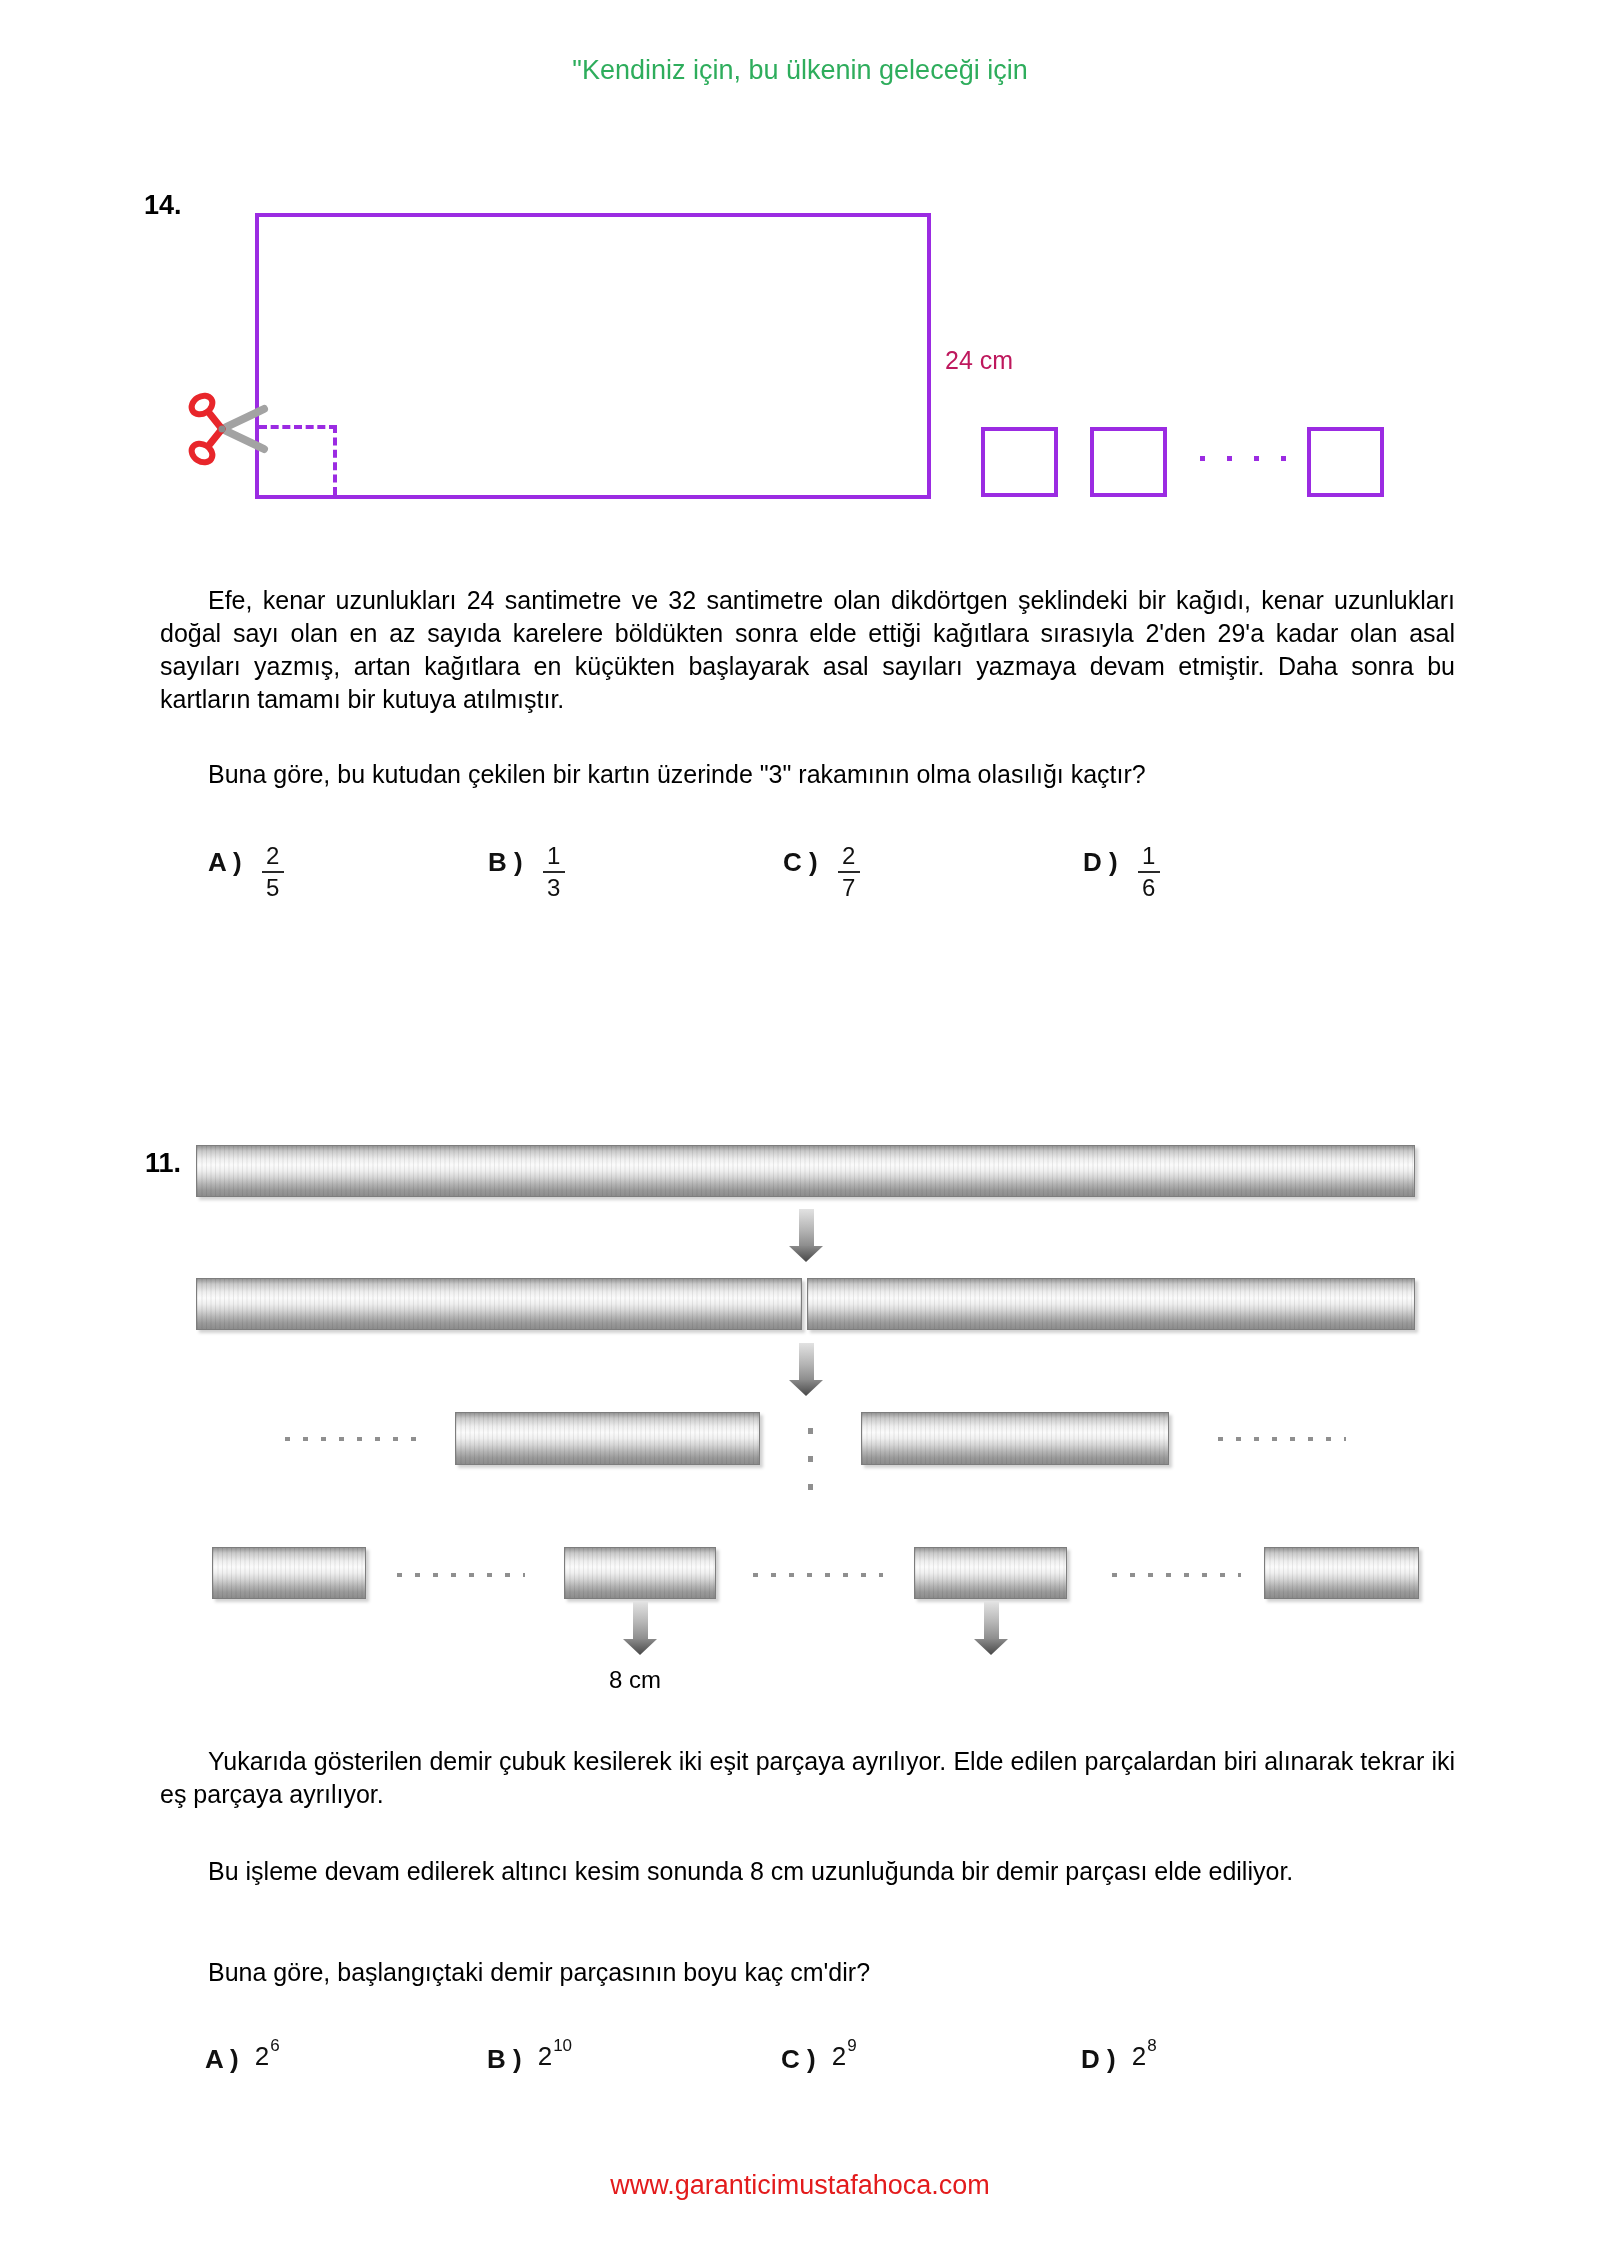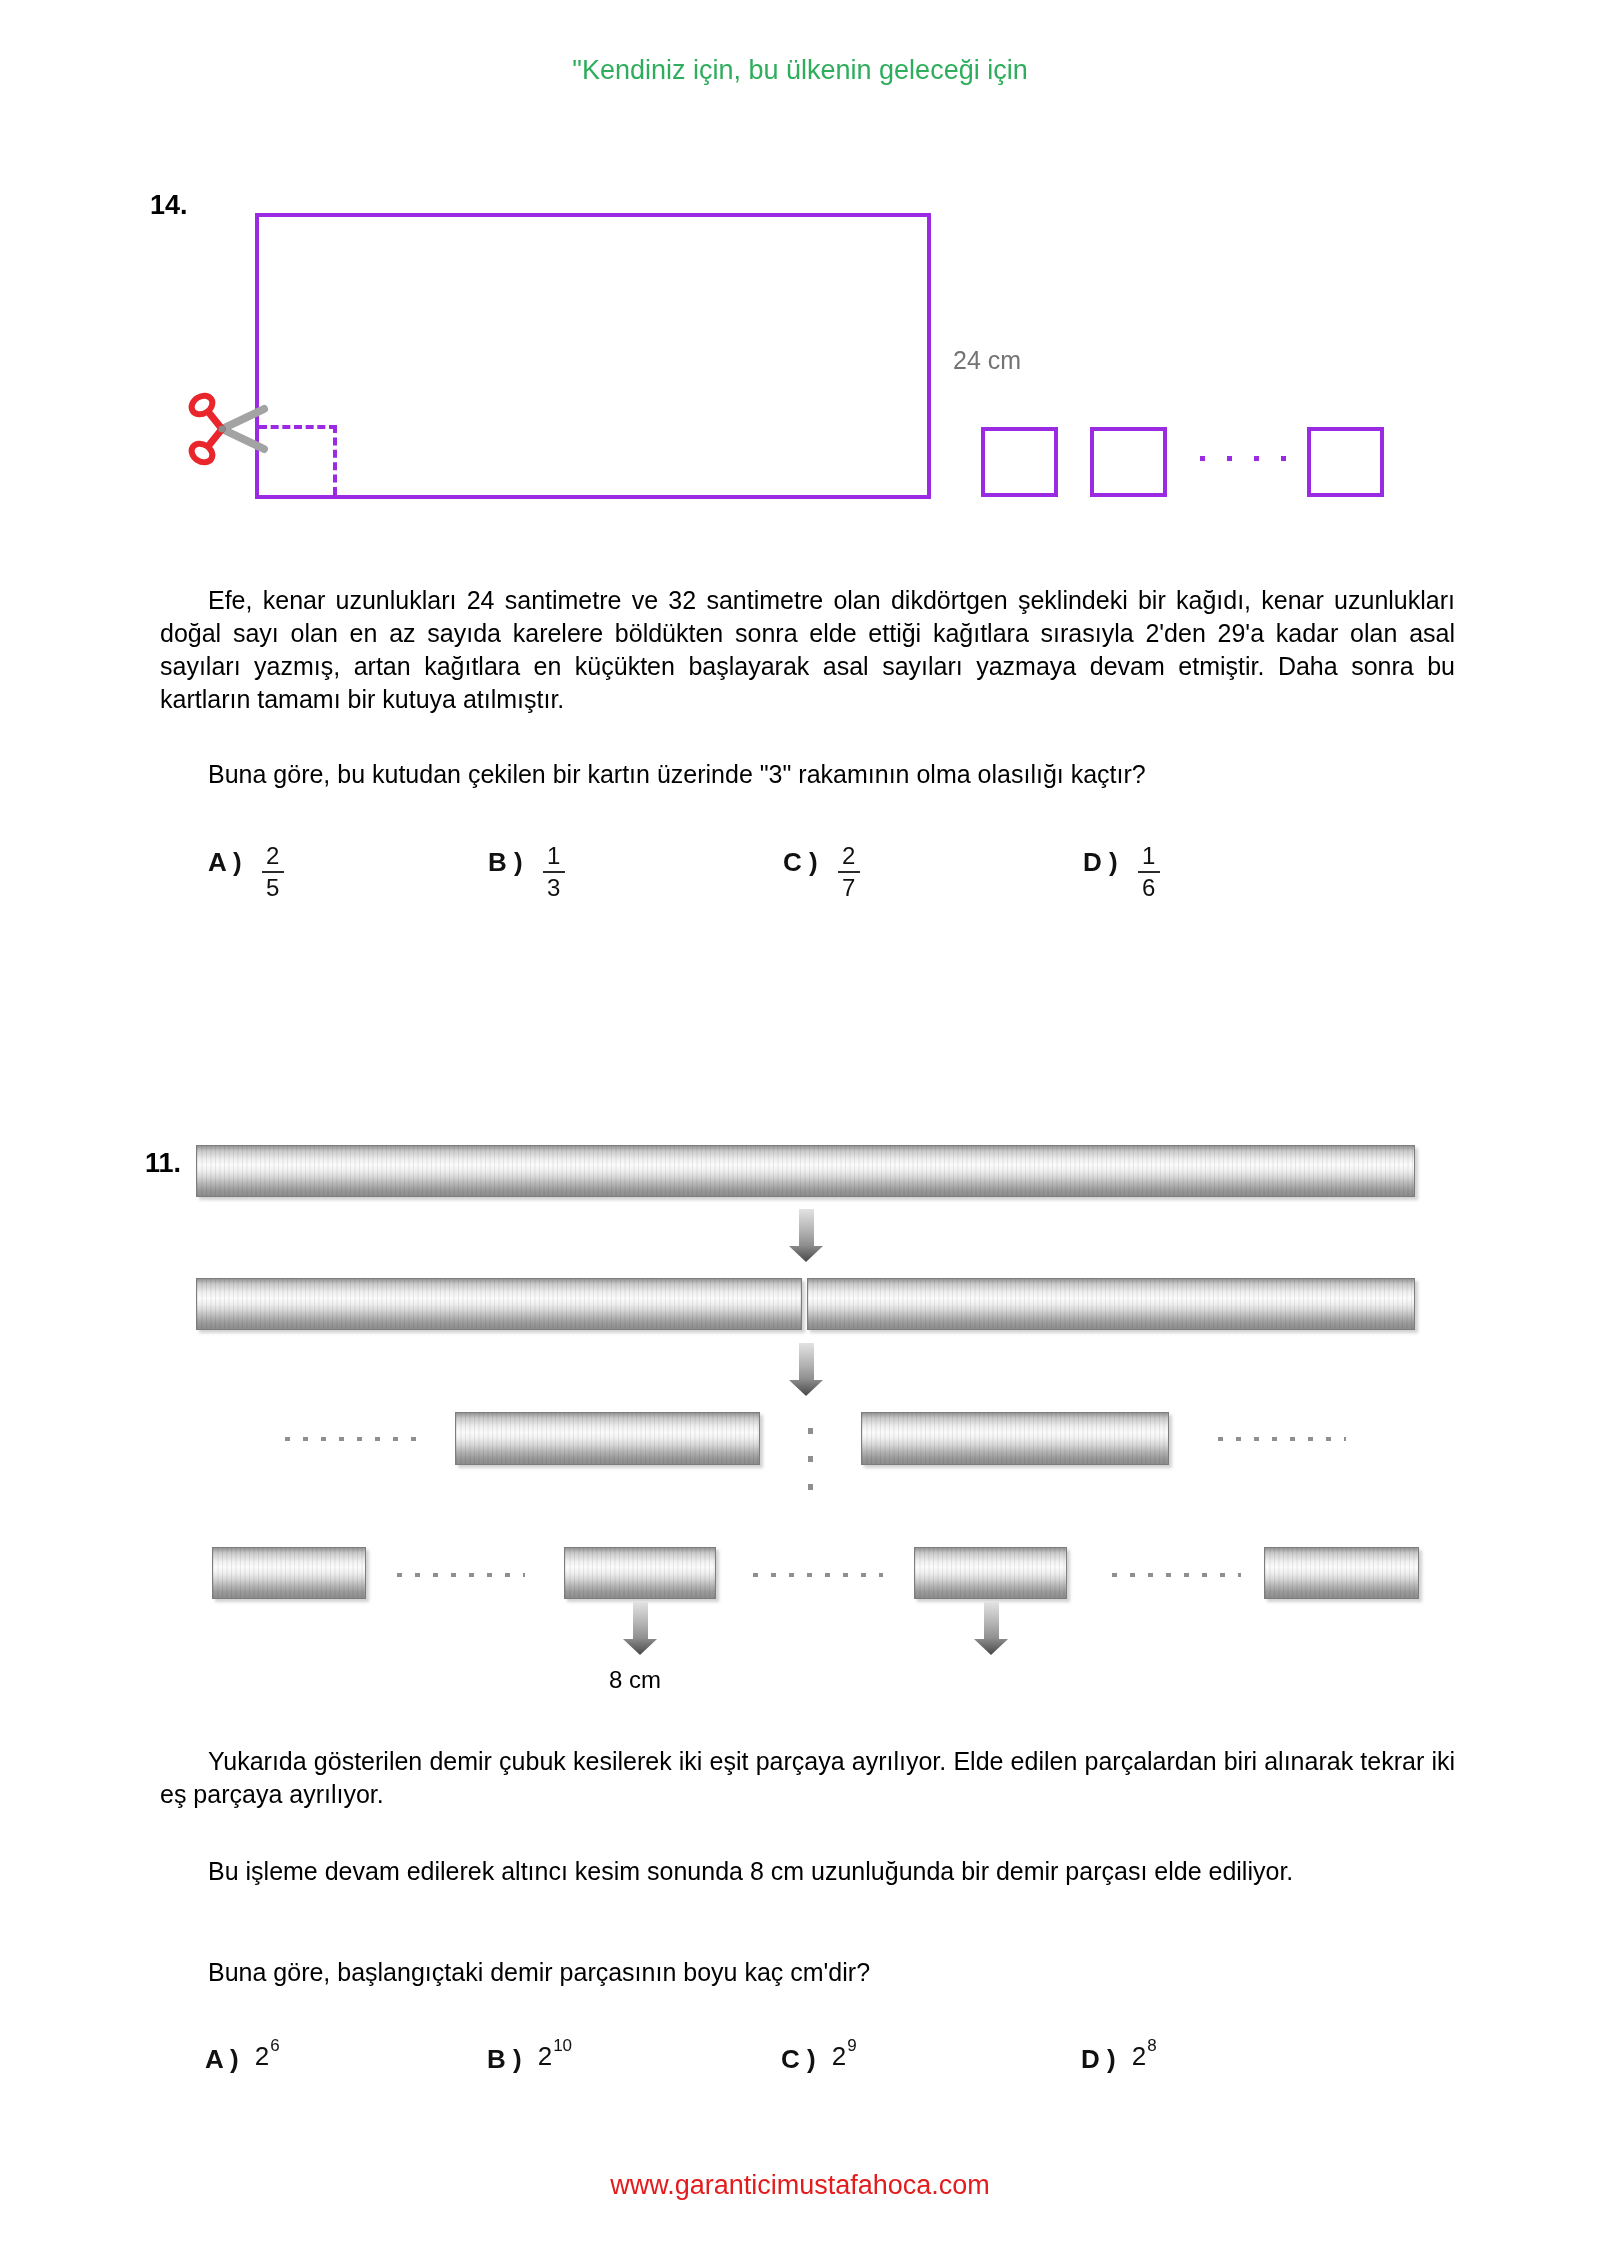--- a/index.html
+++ b/index.html
@@ -12,21 +12,21 @@
   
   .quote{left:0;right:0;top:54px;text-align:center;color:#2EAD5C;
          font-size:27px;line-height:33px;}
 
   
   .qnum{font-weight:bold;font-size:27px;color:#000;}
 
   
   .rect14{left:255px;top:213px;width:668px;height:278px;border:4px solid #9B2BE2;}
   .lbl-32{left:255px;top:180px;width:676px;text-align:center;font-size:25px;color:#000;}
-  .lbl-24{left:945px;top:346px;font-size:25px;color:#737373;margin-left:8px;}
+  .lbl-24{left:945px;top:346px;font-size:25px;color:#be185d;}
   .cutsq{left:259px;top:425px;width:74px;height:66px;
          border-top:4px dashed #9B2BE2;border-right:4px dashed #9B2BE2;}
   .scissors{left:182px;top:390px;width:92px;height:78px;}
   .psq{width:69px;height:62px;border:4px solid #9B2BE2;}
   .psq1{left:981px;top:427px;} .psq2{left:1090px;top:427px;} .psq3{left:1307px;top:427px;}
   .pdot{width:5px;height:5px;background:#9B2BE2;top:456px;}
   .pd1{left:1200px;} .pd2{left:1227px;} .pd3{left:1254px;} .pd4{left:1281px;}
 
   
   .para{width:1295px;left:160px;font-size:25px;line-height:33px;text-align:justify;
@@ -96,21 +96,21 @@
 </style>
 </head>
 <body>
 
 <div id="page">
 
   <div class="abs quote">
     <div>"Kendiniz için, bu ülkenin geleceği için</div>
   </div>
 
-  <div class="abs qnum" style="left:150px;top:190px;text-align:center;">14.</div>
+  <div class="abs qnum" style="left:144px;top:190px;text-align:center;">14.</div>
 
 
   <div class="abs rect14"></div>
 
   <div class="abs lbl-24">24 cm</div>
 
   <div class="abs cutsq"></div>
 
   <svg class="abs scissors" viewBox="0 0 92 78">
     <g stroke="#a3a3a3" stroke-width="8" stroke-linecap="round">

